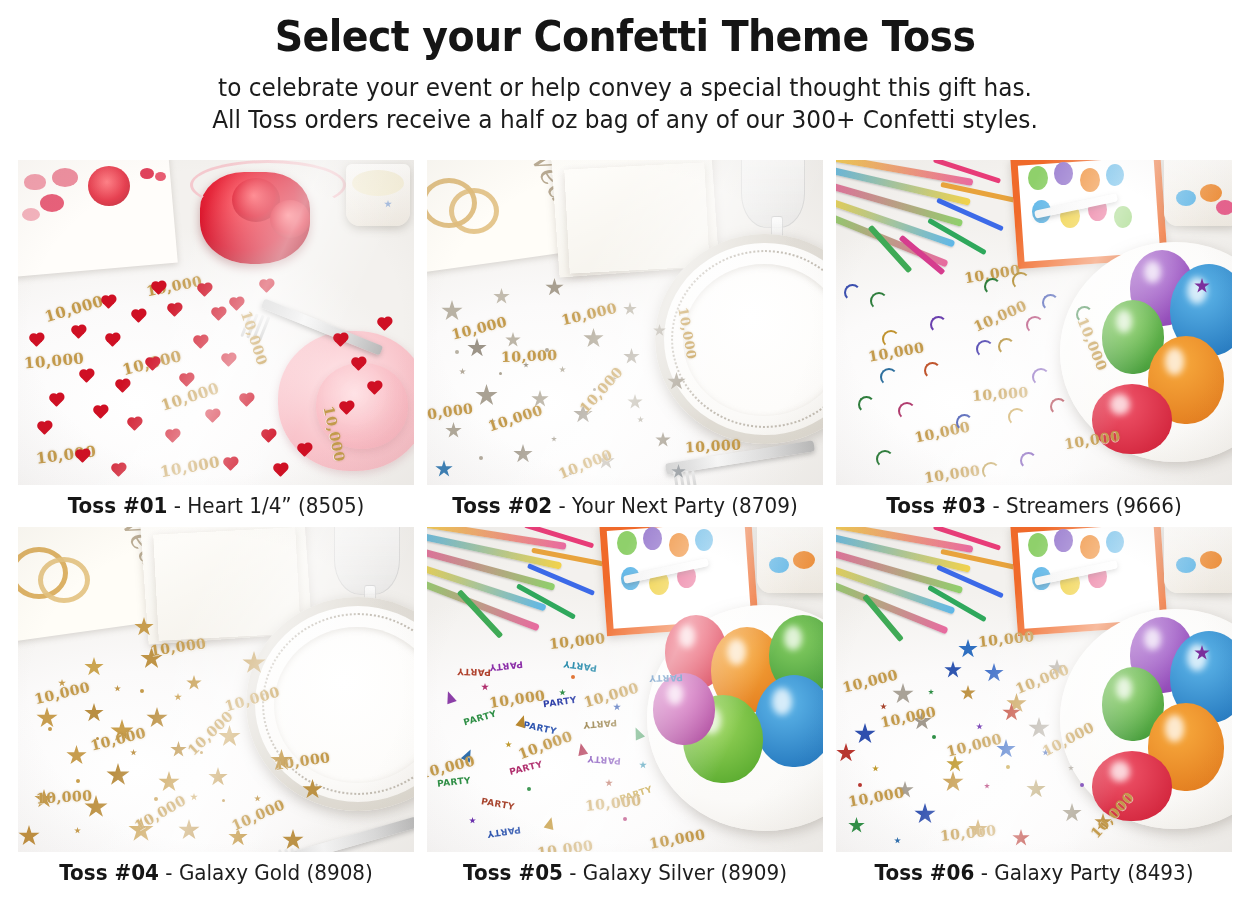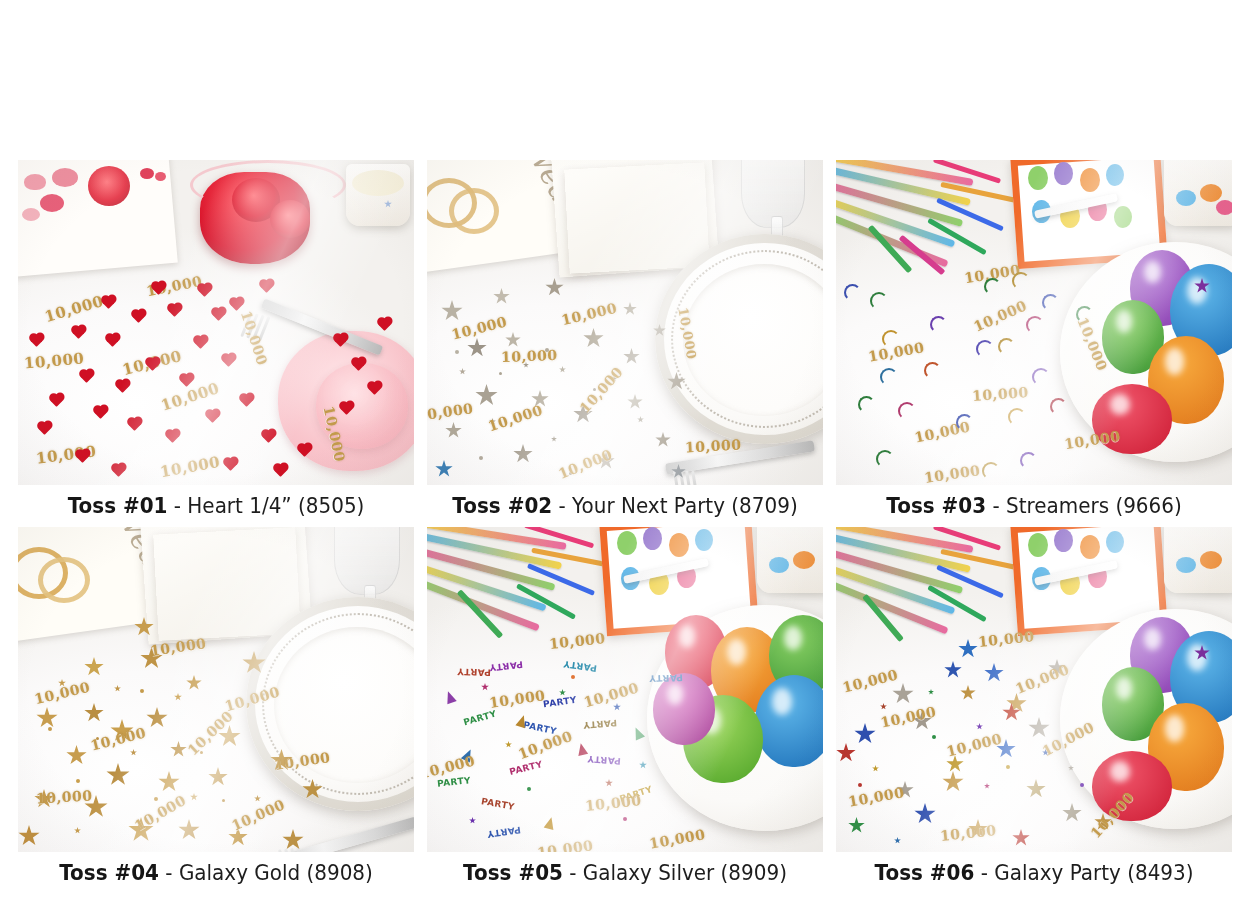--- a/index.html
+++ b/index.html
@@ -176,20 +176,27 @@
     position:absolute;border-radius:48%;
     background:radial-gradient(circle at 42% 36%, rgba(255,228,231,.95) 0%, rgba(249,188,196,.85) 55%, rgba(240,160,172,.75) 100%);
     box-shadow:0 3px 9px rgba(180,120,130,.28);
   }
 </style>
 </head>
 <body>
 
 <div class="page">
 
+  <div class="header">
+    <h1 class="title">Select your Confetti Theme Toss</h1>
+    <div class="subtitle">
+      <div>to celebrate your event or help convey a special thought this gift has.</div>
+      <div>All Toss orders receive a half oz bag of any of our 300+ Confetti styles.</div>
+    </div>
+  </div>
 
   <div class="grid">
 
     <div class="cell">
       <div class="photo">
         <div class="tablecloth"></div>
         <div class="layer">
 
           <div class="card" style="left:-10px;top:-8px;width:165px;height:118px;transform:rotate(-5deg);"></div>
           <div class="dot" style="left:6px;top:14px;width:22px;height:16px;background:#f2a0ae;border-radius:50% 50% 45% 45%;"></div>

